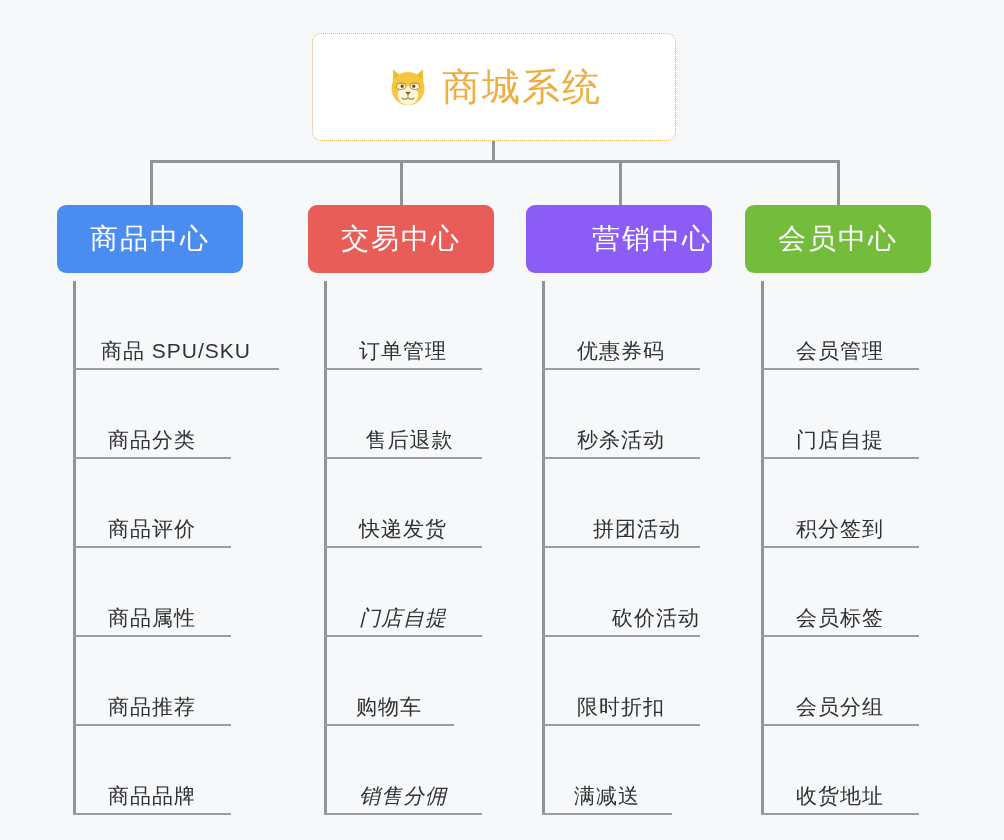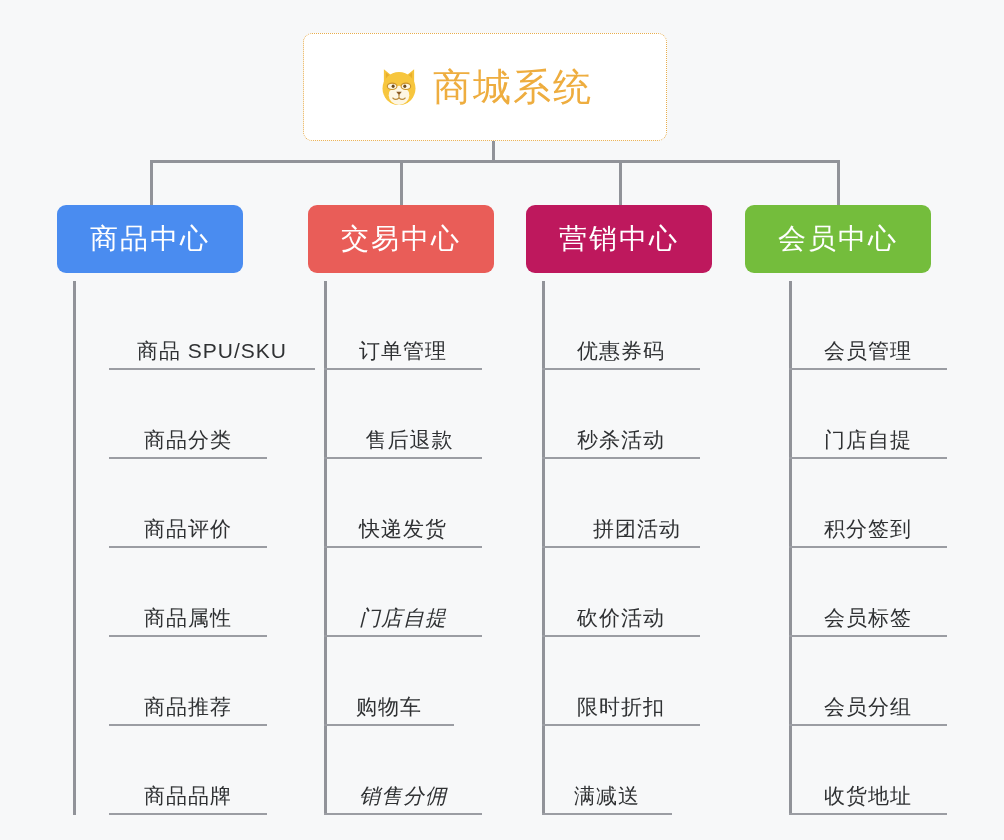--- a/index.html
+++ b/index.html
@@ -6,21 +6,21 @@
   body{
     width:1004px;height:840px;
     background:#f7f8f9;
     font-family:"Liberation Sans","DejaVu Sans",sans-serif;
     overflow:hidden;
   }
   #stage{position:relative;width:1004px;height:840px;}
 
   
   .root-node{
-    position:absolute;left:303px;top:33px;width:364px;height:108px;
+    position:absolute;left:312px;top:33px;width:364px;height:108px;
     background:#ffffff;
     border:1px dotted #e8ad4c;
     border-radius:9px;
     box-sizing:border-box;
     display:flex;align-items:center;justify-content:center;
     gap:12px;
   }
   .root-title{
     font-size:38px;color:#eead3f;letter-spacing:2px;
     line-height:1;white-space:nowrap;
@@ -93,28 +93,28 @@
   <div class="conn" style="left: 400px; top: 160px; width: 3px; height: 46px; background: rgb(145, 147, 153);"></div>
   <div class="conn" style="left: 619px; top: 160px; width: 3px; height: 46px; background: rgb(145, 147, 153);"></div>
   <div class="conn" style="left: 837px; top: 160px; width: 3px; height: 46px; background: rgb(145, 147, 153);"></div>
 
   <div class="cat" style="left: 57px; width: 186px; background: rgb(74, 140, 240);">
     <span>商品中心</span>
   </div>
   <div class="cat" style="left: 308px; width: 186px; background: rgb(233, 93, 88);">
     <span>交易中心</span>
   </div>
-  <div class="cat" style="left: 526px; width: 186px; background: #be185d;">
+  <div class="cat" style="left: 526px; width: 186px; background: #8b5cf6; justify-content: flex-end;">
     <span>营销中心</span>
   </div>
   <div class="cat" style="left: 745px; width: 186px; background: rgb(116, 189, 60);">
     <span>会员中心</span>
   </div>
 
-  <div class="col" style="left:73px;width:206px;padding-left:36px;">
+  <div class="col" style="left:73px;width:206px;">
     <div class="col-rail" style="height: 534px; background: rgb(145, 147, 153);"></div>
     <div class="leaf" style="width:206px;">
         <span class="leaf-label">商品 SPU/SKU</span>
       </div>
     <div class="leaf" style="width:158px;">
         <span class="leaf-label">商品分类</span>
       </div>
     <div class="leaf" style="width:158px;">
         <span class="leaf-label">商品评价</span>
       </div>
@@ -155,32 +155,32 @@
     <div class="col-rail" style="height: 534px; background: rgb(145, 147, 153);"></div>
     <div class="leaf" style="width:158px;">
         <span class="leaf-label">优惠券码</span>
       </div>
     <div class="leaf" style="width:158px;">
         <span class="leaf-label">秒杀活动</span>
       </div>
     <div class="leaf" style="width:158px;padding-left:32px;">
         <span class="leaf-label">拼团活动</span>
       </div>
-    <div class="leaf" style="width:158px;">
+    <div class="leaf" style="width:158px;justify-content:flex-end;">
         <span class="leaf-label">砍价活动</span>
       </div>
     <div class="leaf" style="width:158px;">
         <span class="leaf-label">限时折扣</span>
       </div>
     <div class="leaf" style="width:130px;">
         <span class="leaf-label">满减送</span>
       </div>
   </div>
 
-  <div class="col" style="left:761px;width:158px;margin-left:28px;">
+  <div class="col" style="left:761px;width:158px;">
     <div class="col-rail" style="height: 534px; background: rgb(145, 147, 153);"></div>
     <div class="leaf" style="width:158px;">
         <span class="leaf-label">会员管理</span>
       </div>
     <div class="leaf" style="width:158px;">
         <span class="leaf-label">门店自提</span>
       </div>
     <div class="leaf" style="width:158px;">
         <span class="leaf-label">积分签到</span>
       </div>

